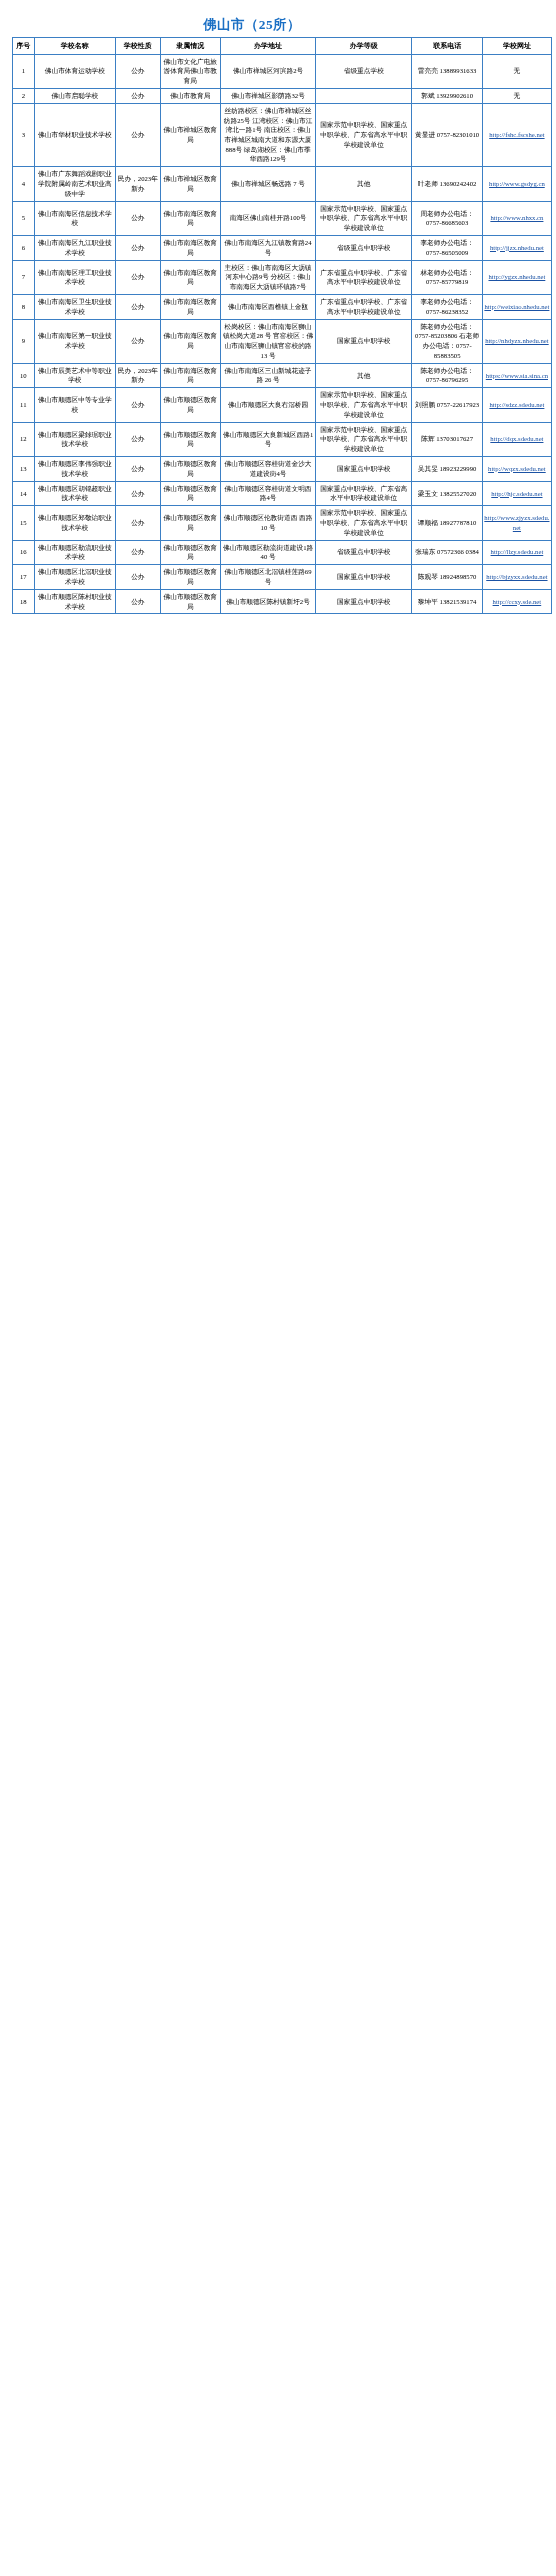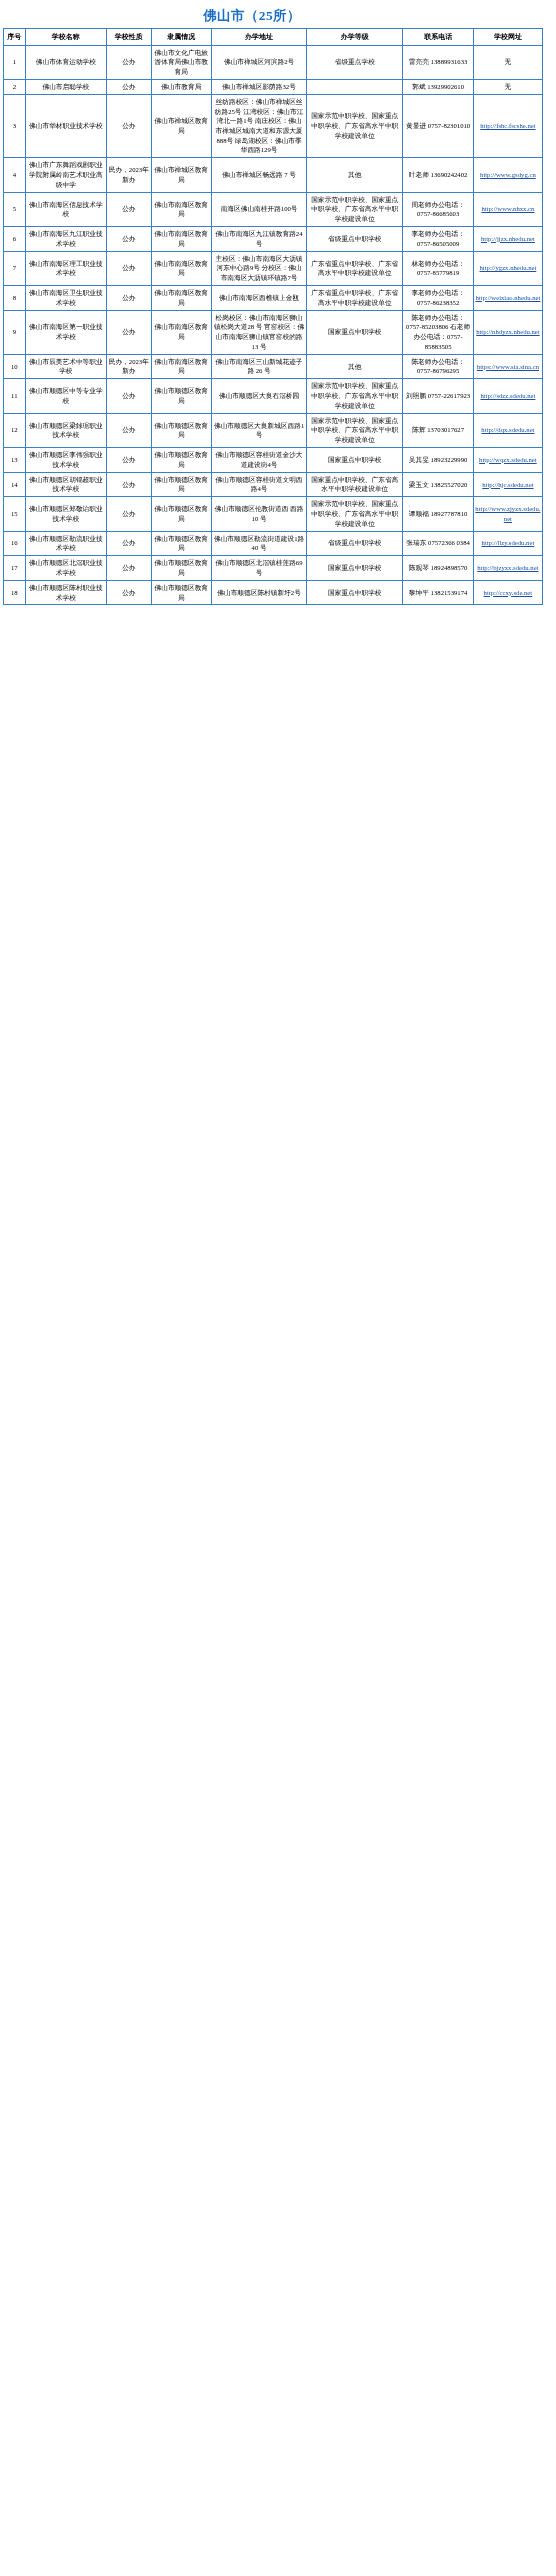--- a/index.html
+++ b/index.html
@@ -7,21 +7,21 @@
     padding: 0;
     background: #ffffff;
   }
   body {
     font-family: "Liberation Serif", "DejaVu Serif", serif;
     width: 556px;
   }
   .page {
     width: 504px;
     box-sizing: border-box;
-    padding: 3px;
+    padding: 12px;
     background: #ffffff;
   }
   .doc-title {
     text-align: center;
     color: #1a6fc4;
     font-size: 13.4px;
     font-weight: bold;
     padding: 4.1px 0 3.1px 0;
     letter-spacing: 0.5px;
     font-family: "Liberation Serif", "DejaVu Serif", serif;

